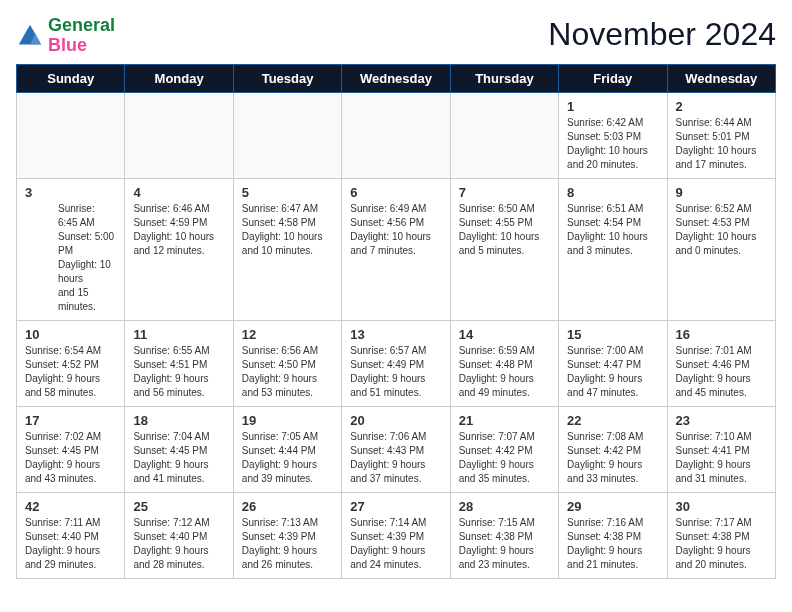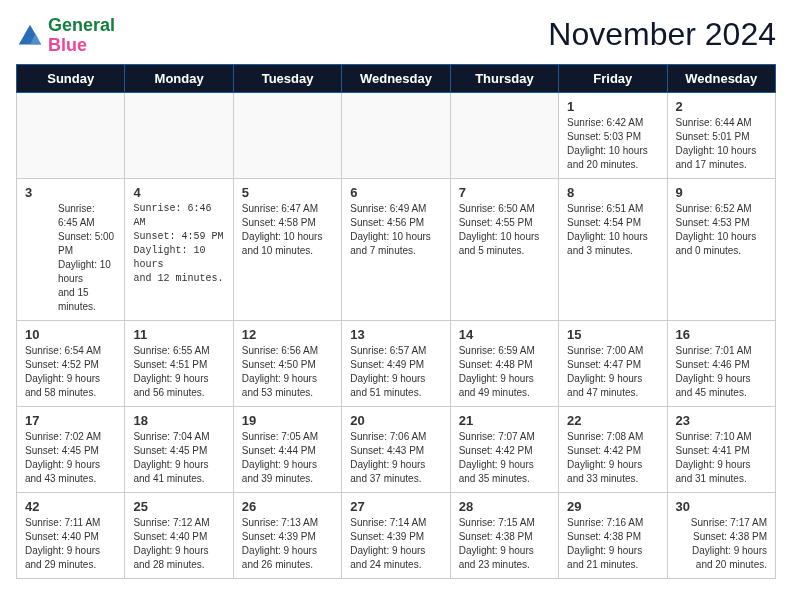--- a/index.html
+++ b/index.html
@@ -144,21 +144,21 @@
       <tr class="week-row">
         <td>
           <span class="day-number">3</span>
           <div class="day-info" style="white-space: pre-line; margin-left: 33px;">Sunrise: 6:45 AM
 Sunset: 5:00 PM
 Daylight: 10 hours
 and 15 minutes.</div>
         </td>
         <td>
           <span class="day-number">4</span>
-          <div class="day-info" style="white-space: pre-line; font-family: Liberation Mono, monospace;">Sunrise: 6:46 AM
+          <div class="day-info" style="white-space: pre-line;">Sunrise: 6:46 AM
 Sunset: 4:59 PM
 Daylight: 10 hours
 and 12 minutes.</div>
         </td>
         <td>
           <span class="day-number">5</span>
           <div class="day-info" style="white-space: pre-line;">Sunrise: 6:47 AM
 Sunset: 4:58 PM
 Daylight: 10 hours
 and 10 minutes.</div>
@@ -332,20 +332,20 @@
         </td>
         <td>
           <span class="day-number">29</span>
           <div class="day-info" style="white-space: pre-line;">Sunrise: 7:16 AM
 Sunset: 4:38 PM
 Daylight: 9 hours
 and 21 minutes.</div>
         </td>
         <td>
           <span class="day-number">30</span>
-          <div class="day-info" style="white-space: pre-line; text-align: right;">Sunrise: 7:17 AM
+          <div class="day-info" style="white-space: pre-line;">Sunrise: 7:17 AM
 Sunset: 4:38 PM
 Daylight: 9 hours
 and 20 minutes.</div>
         </td>
       </tr>
     </tbody>
 </table>
 
 </body></html>

